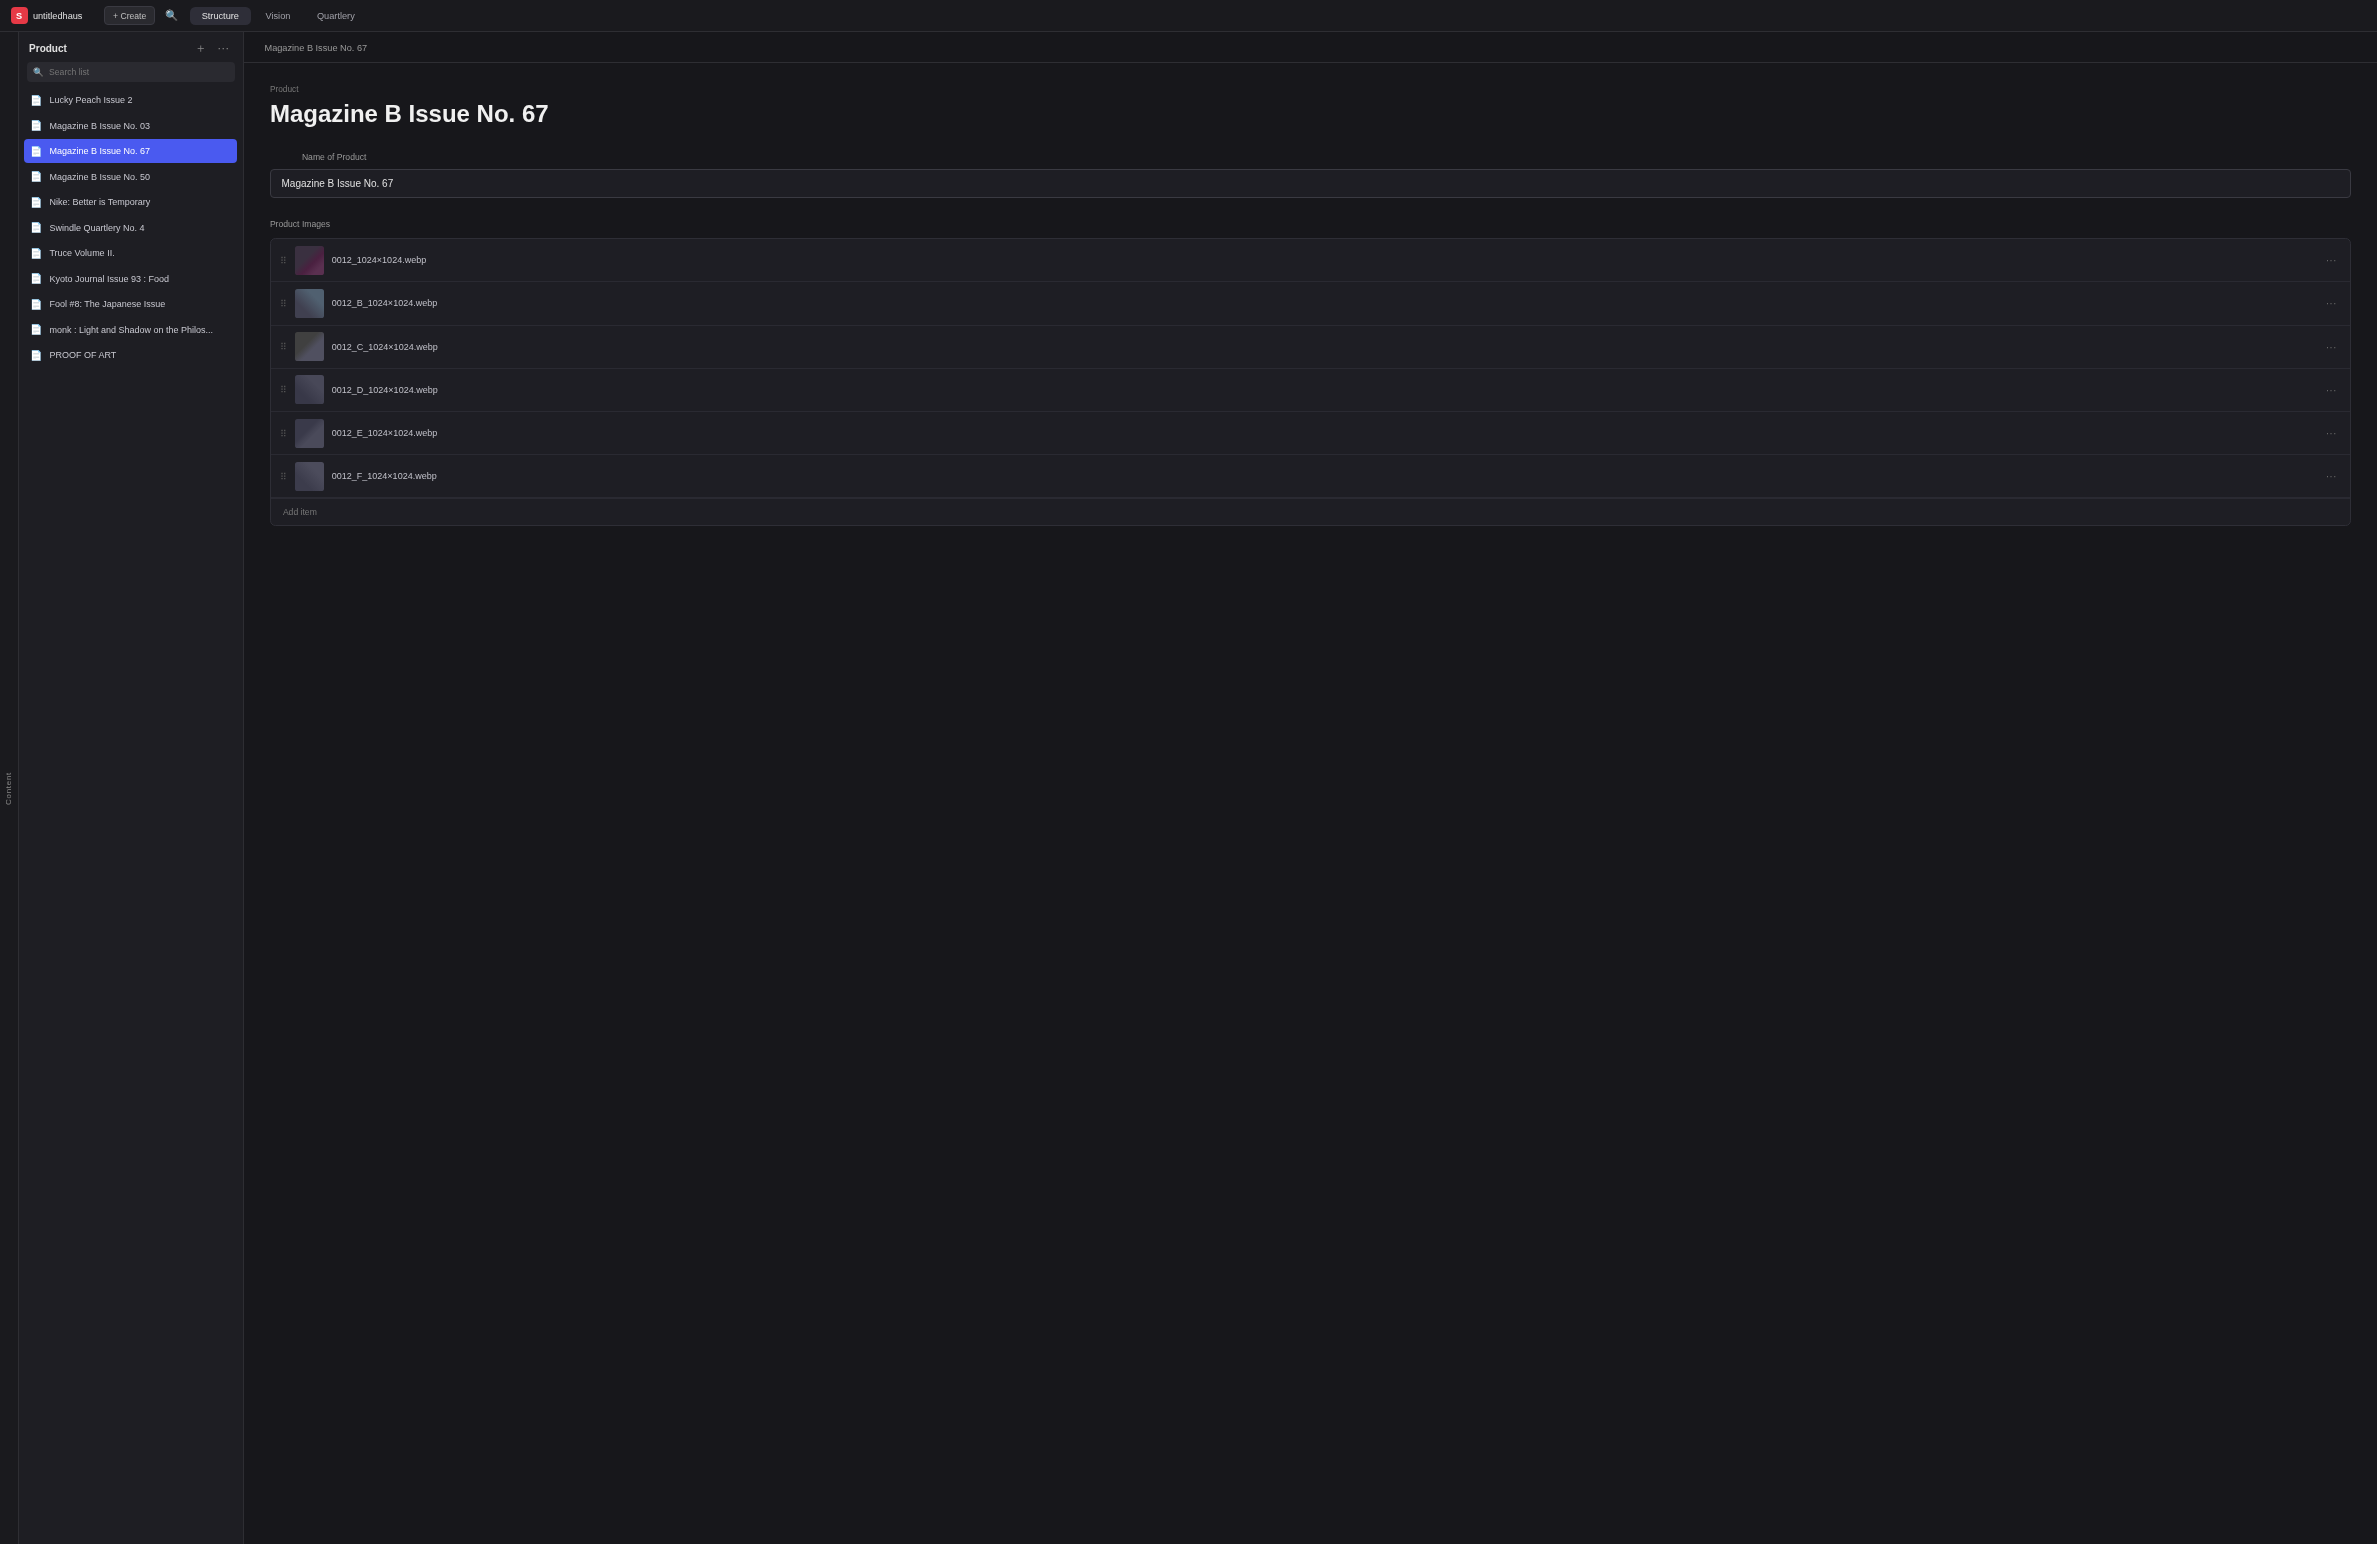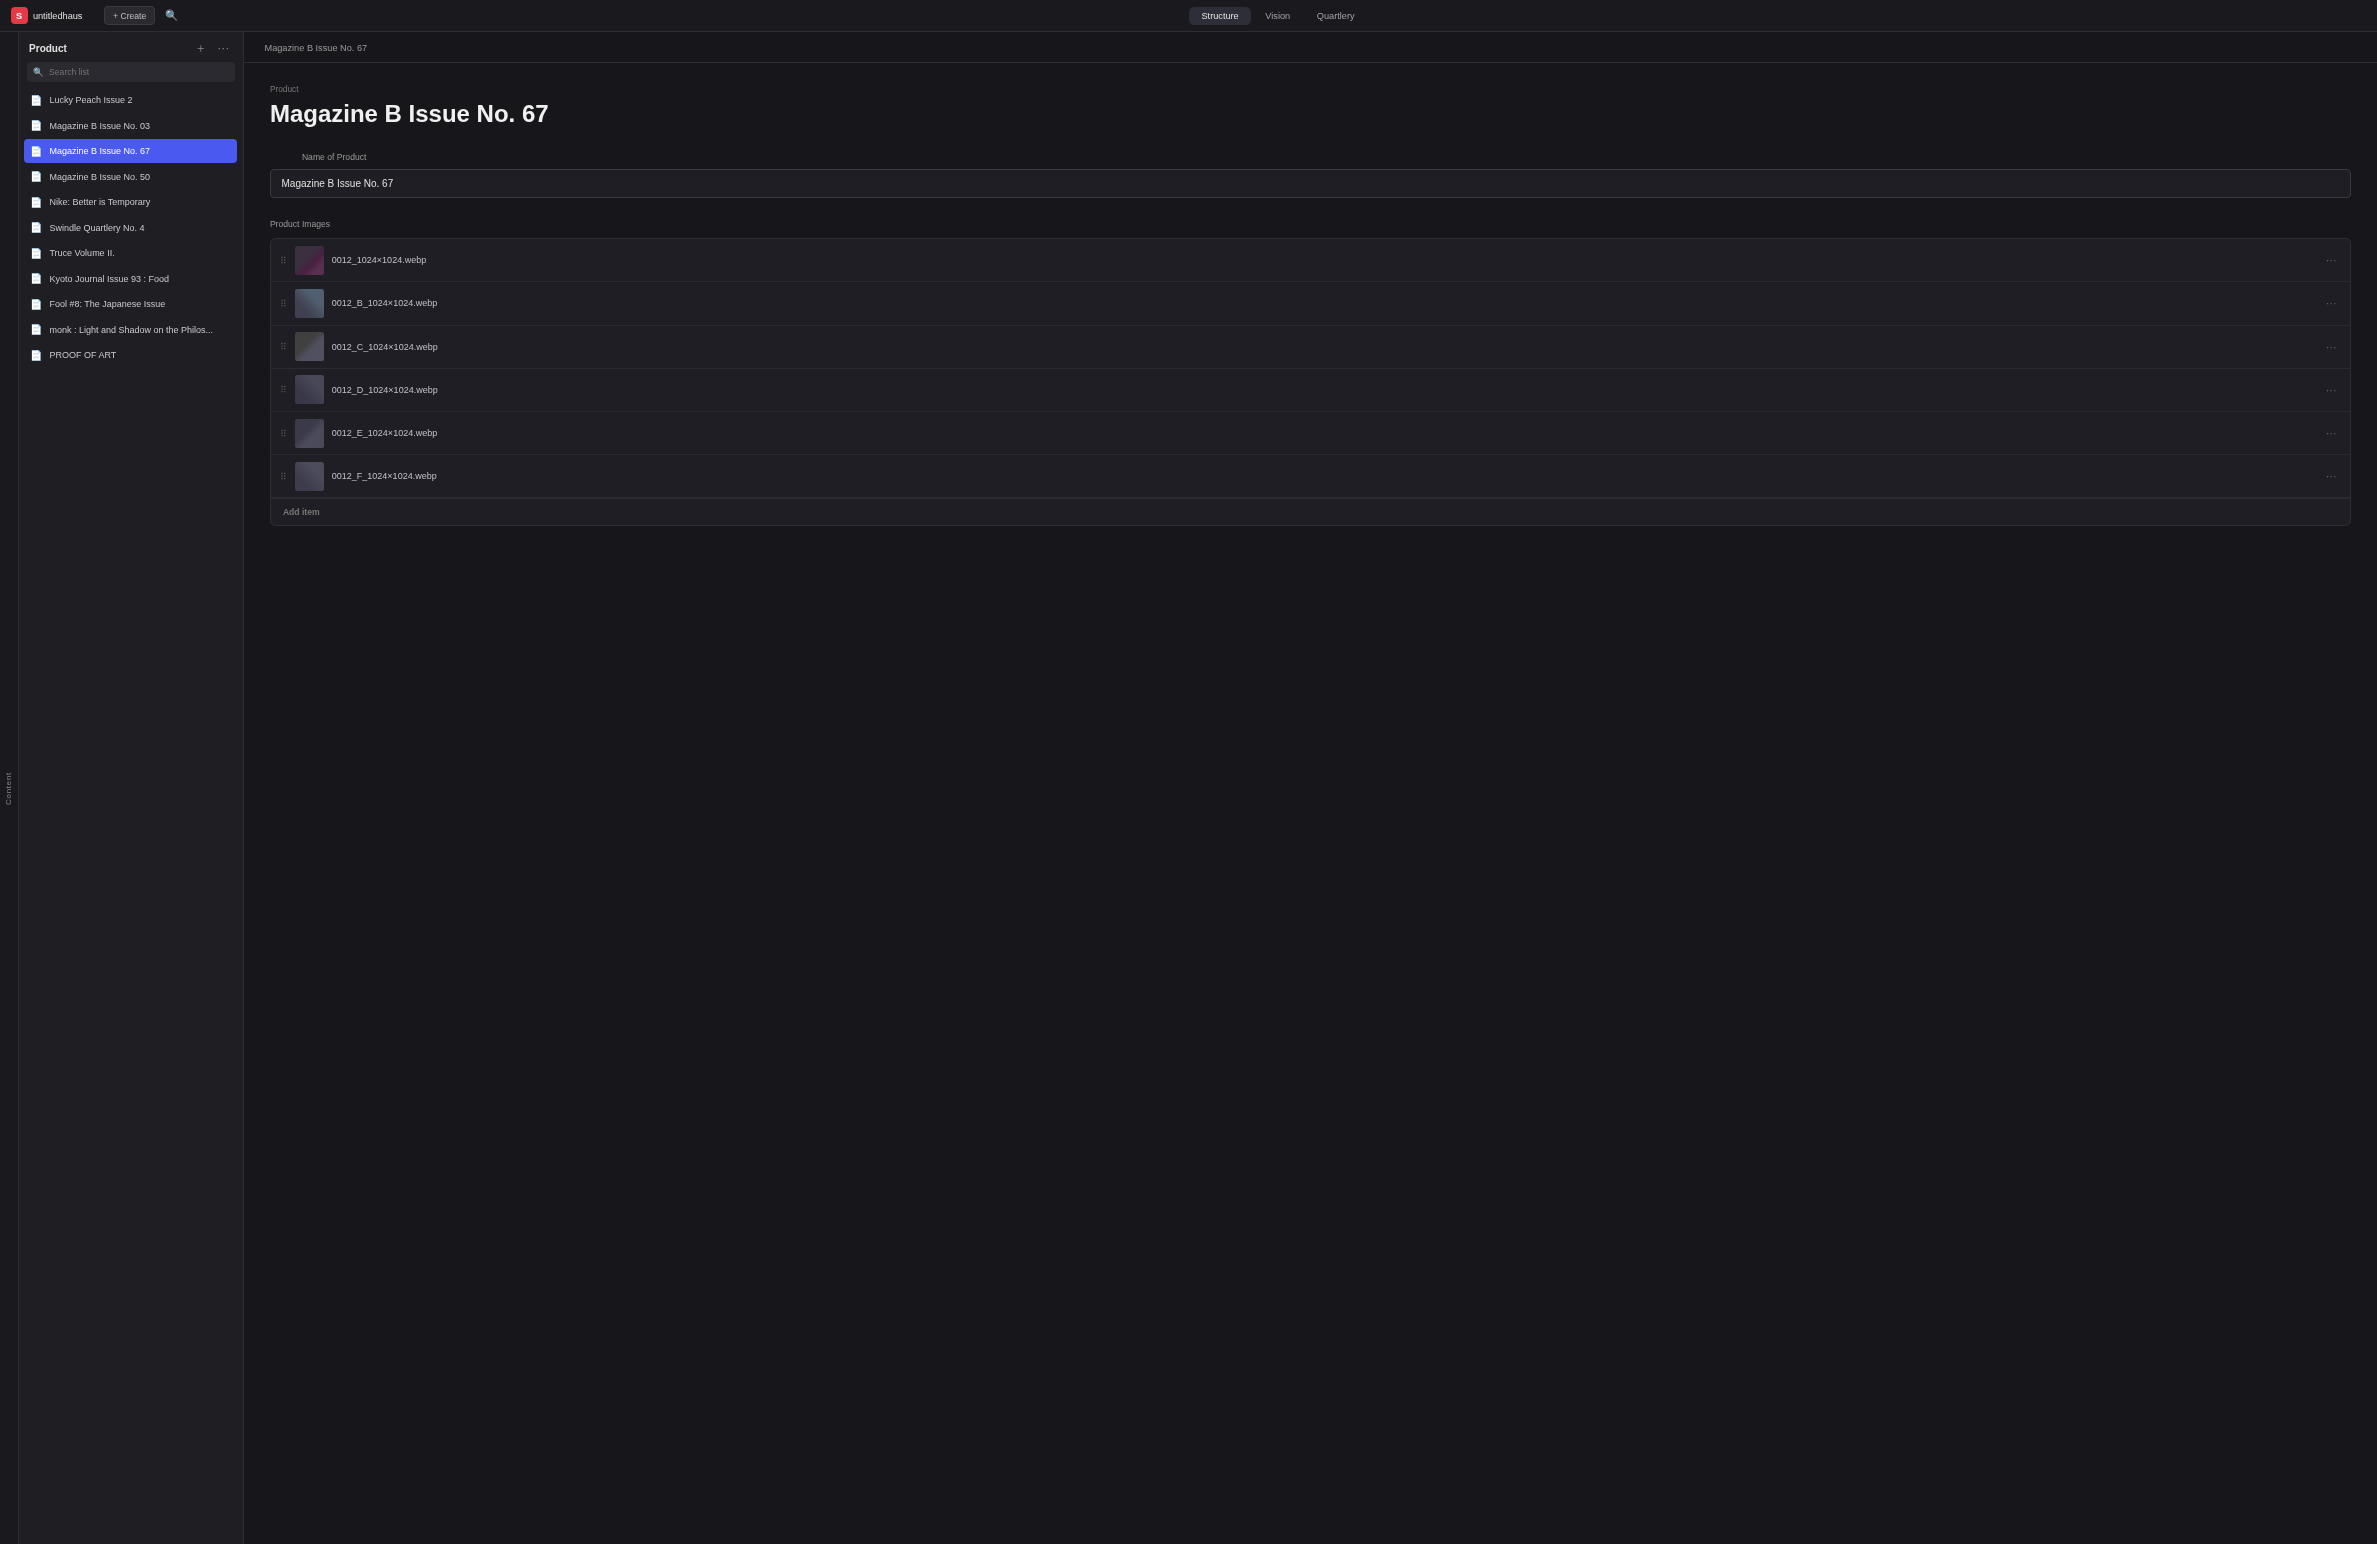--- a/index.html
+++ b/index.html
@@ -64,21 +64,20 @@
       background: none;
       border: none;
       color: #999;
       cursor: pointer;
       padding: 2.6px 5.3px;
       font-size: 10.6px;
     }
     .topnav-center {
       flex: 1;
       display: flex;
-      justify-content: center;
       gap: 2.6px;
     }
     .nav-tab {
       padding: 4px 12px;
       border-radius: 5.3px;
       cursor: pointer;
       font-size: 9.2px;
       color: #a0a0a8;
       border: none;
       background: none;
@@ -314,21 +313,20 @@
 
     .add-item-row {
       display: flex;
       align-items: flex-start;
       padding: 8px 12px;
       cursor: pointer;
       color: #777;
       font-size: 8.6px;
       gap: 5.3px;
       border-top: 0.7px solid #2a2a32;
-      font-weight: bold;
     }
   </style>
 </head>
 <body>
 
 <nav class="topnav">
   <div class="topnav-brand">
     <div class="brand-logo">S</div>
     <span class="brand-name">untitledhaus</span>
   </div>

